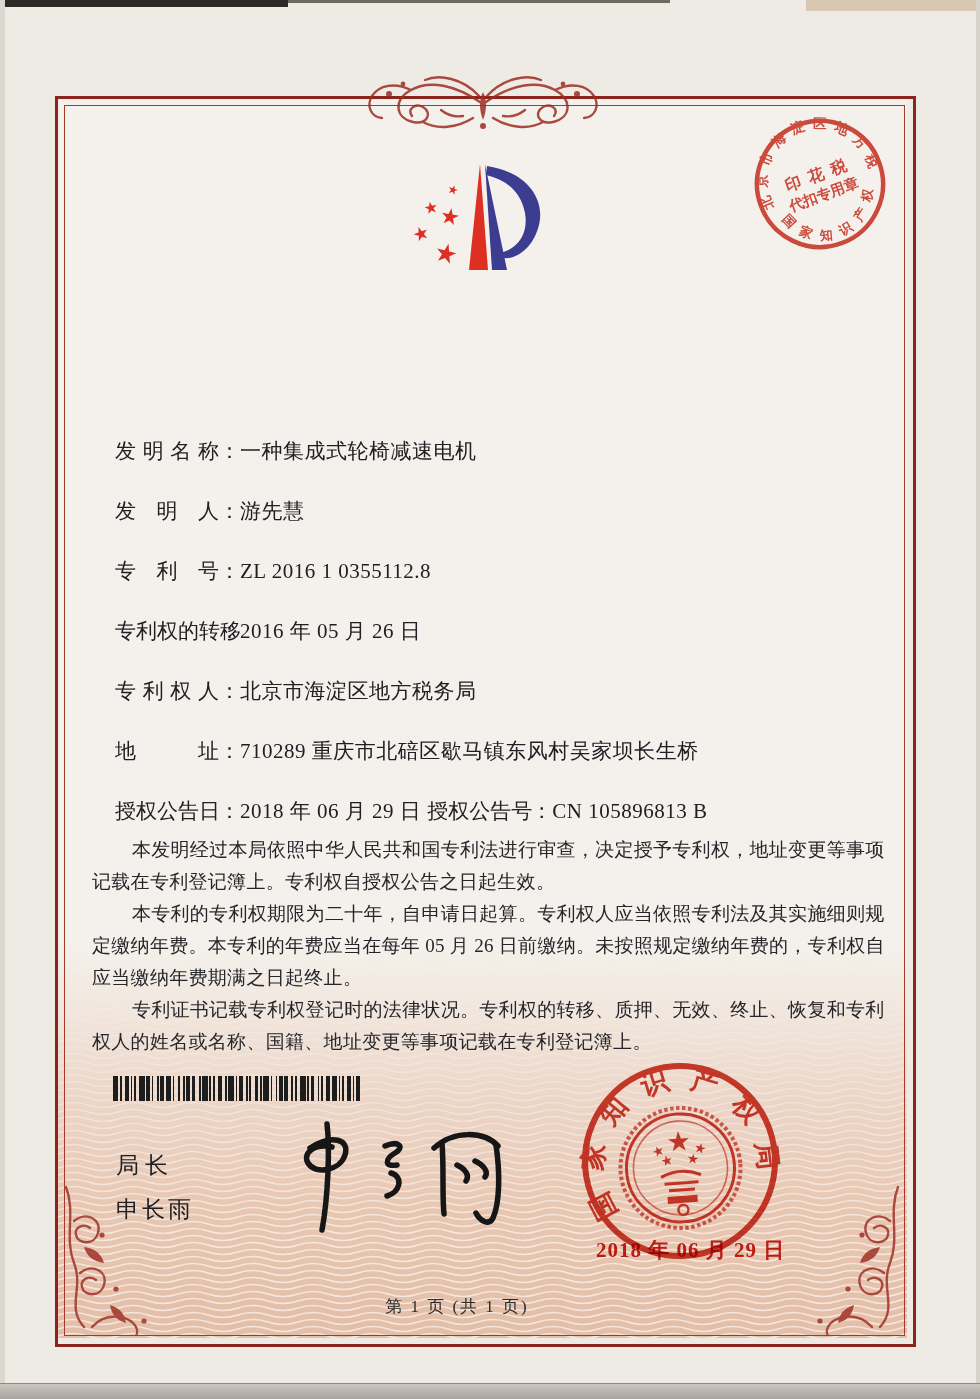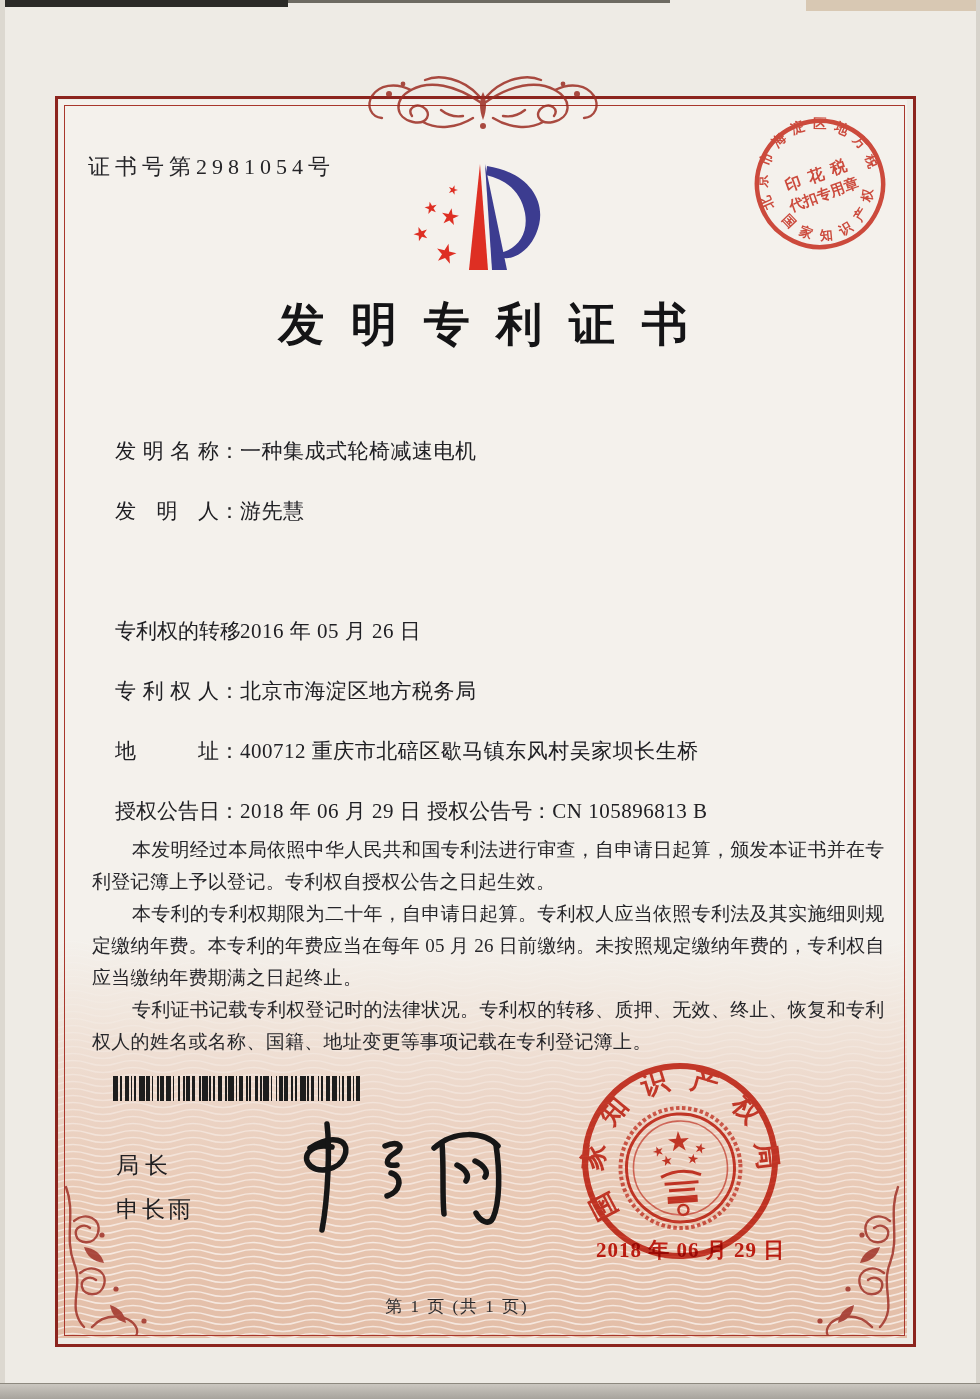--- a/index.html
+++ b/index.html
@@ -157,39 +157,37 @@
     <path d="M16,36 c12,-10 28,-2 24,12 c-3,12 -20,12 -22,2 c-2,-8 8,-12 14,-7"></path>
     <path d="M22,88 c12,-10 28,-2 24,12 c-3,12 -20,12 -22,2 c-2,-8 8,-12 14,-7"></path>
     <path d="M34,142 c14,-16 38,-12 44,0 c5,10 -8,18 -17,11"></path>
     <path d="M26,62 q16,2 20,16 q-16,-2 -20,-16 Z" fill="#a03228" stroke="none"></path>
     <path d="M52,120 q14,4 16,18 q-14,-4 -16,-18 Z" fill="#a03228" stroke="none"></path>
     <circle cx="44" cy="50" r="2.6" fill="#a03228" stroke="none"></circle>
     <circle cx="58" cy="104" r="2.6" fill="#a03228" stroke="none"></circle>
     <circle cx="86" cy="136" r="2.6" fill="#a03228" stroke="none"></circle>
   </svg>
 
-  <div class="abs cert-number">证书号第2981054号</div>
 
   <svg class="abs logo-box" width="150" height="132" viewBox="0 0 150 132">
     <defs>
       <path id="star" d="M0,-1 L0.2245,-0.309 L0.951,-0.309 L0.3633,0.118 L0.5878,0.809 L0,0.382 L-0.5878,0.809 L-0.3633,0.118 L-0.951,-0.309 L-0.2245,-0.309 Z"></path>
     </defs>
     <polygon points="72,8 61,114 80,114" fill="#de2f23"></polygon>
     <polygon points="77,8 84,114 99,114" fill="#3c3c90"></polygon>
     <path d="M79,10 C120,16 142,46 128,78 C119,99 97,109 88,97 C108,96 121,79 117,57 C113,36 99,24 78,19 Z" fill="#3c3c90"></path>
     <g fill="#de2f23">
       <use href="#star" transform="translate(45,34) scale(5) rotate(18)"></use>
       <use href="#star" transform="translate(23,52) scale(6.5) rotate(-12)"></use>
       <use href="#star" transform="translate(42,61) scale(9) rotate(10)"></use>
       <use href="#star" transform="translate(13,78) scale(7.5) rotate(-20)"></use>
       <use href="#star" transform="translate(38,98) scale(10.5) rotate(14)"></use>
     </g>
   </svg>
 
-  <div class="abs title">发明专利证书</div>
 
   <svg class="abs stamp-top" width="136" height="136" viewBox="0 0 136 136">
     <defs>
       <path id="arcTop" d="M17,74 A52,52 0 1 1 119,74"></path>
       <path id="arcBot" d="M20,88 A50,50 0 0 0 116,88"></path>
     </defs>
     <circle cx="68" cy="68" r="63" fill="none" stroke="#cf3526" stroke-width="4.5"></circle>
     <text font-size="13.5" font-weight="700" fill="#cf3526">
       <textPath href="#arcTop" textLength="222" lengthAdjust="spacing">北京市海淀区地方税务局</textPath>
     </text>
@@ -199,35 +197,38 @@
     <text x="68" y="64" text-anchor="middle" font-size="16" font-weight="700" fill="#cf3526" letter-spacing="2">印 花 税</text>
     <text x="68" y="84" text-anchor="middle" font-size="14.5" font-weight="700" fill="#cf3526">代扣专用章</text>
   </svg>
 
   <div class="abs field-row" style="top:497px">
     <span class="flabel">发明人</span><span class="fcolon">：</span><span class="fvalue">游先慧</span>
   </div>
   <div class="abs field-row" style="top:437px">
     <span class="flabel">发明名称</span><span class="fcolon">：</span><span class="fvalue">一种集成式轮椅减速电机</span>
   </div>
+  <div class="abs field-row" style="top:557px">
+    <span class="flabel">专利号</span><span class="fcolon">：</span><span class="fvalue">ZL 2016 1 0355112.8</span>
+  </div>
   <div class="abs field-row" style="top:617px">
     <span class="flabel">专利权的转移</span><span class="fcolon">：</span><span class="fvalue">2016 年 05 月 26 日</span>
   </div>
   <div class="abs field-row" style="top:677px">
     <span class="flabel">专利权人</span><span class="fcolon">：</span><span class="fvalue">北京市海淀区地方税务局</span>
   </div>
   <div class="abs field-row" style="top:737px">
-    <span class="flabel">地址</span><span class="fcolon">：</span><span class="fvalue">400712 重庆市北碚区歇马镇东风村吴家坝长生桥</span>
+    <span class="flabel">地址</span><span class="fcolon">：</span><span class="fvalue">710289 重庆市北碚区歇马镇东风村吴家坝长生桥</span>
   </div>
   <div class="abs field-row" style="top:797px">
     <span class="flabel">授权公告日</span><span class="fcolon">：</span><span class="fvalue">2018 年 06 月 29 日</span><span class="flabel grant2">授权公告号</span><span class="fcolon">：</span><span class="fvalue">CN 105896813 B</span>
   </div>
 
   <div class="abs paras">
-    <p>本发明经过本局依照中华人民共和国专利法进行审查，自申请日起算，颁发本证书并在专利登记簿上予以登记。专利权自授权公告之日起生效。</p>
+    <p>本发明经过本局依照中华人民共和国专利法进行审查，决定授予专利权，地址变更等事项记载在专利登记簿上。专利权自授权公告之日起生效。</p>
     <p>本专利的专利权期限为二十年，自申请日起算。专利权人应当依照专利法及其实施细则规定缴纳年费。本专利的年费应当在每年 05 月 26 日前缴纳。未按照规定缴纳年费的，专利权自应当缴纳年费期满之日起终止。</p>
     <p>专利证书记载专利权登记时的法律状况。专利权的转移、质押、无效、终止、恢复和专利权人的姓名或名称、国籍、地址变更等事项记载在专利登记簿上。</p>
   </div>
 
   <div id="barcode" class="abs">
       <i style="width: 5.4px; margin-right: 1.7px;"></i>
       <i style="width: 1.8px; margin-right: 3.4px;"></i>
       <i style="width: 3.6px; margin-right: 1.7px;"></i>
       <i style="width: 1.8px; margin-right: 1.7px;"></i>
       <i style="width: 1.8px; margin-right: 3.4px;"></i>

